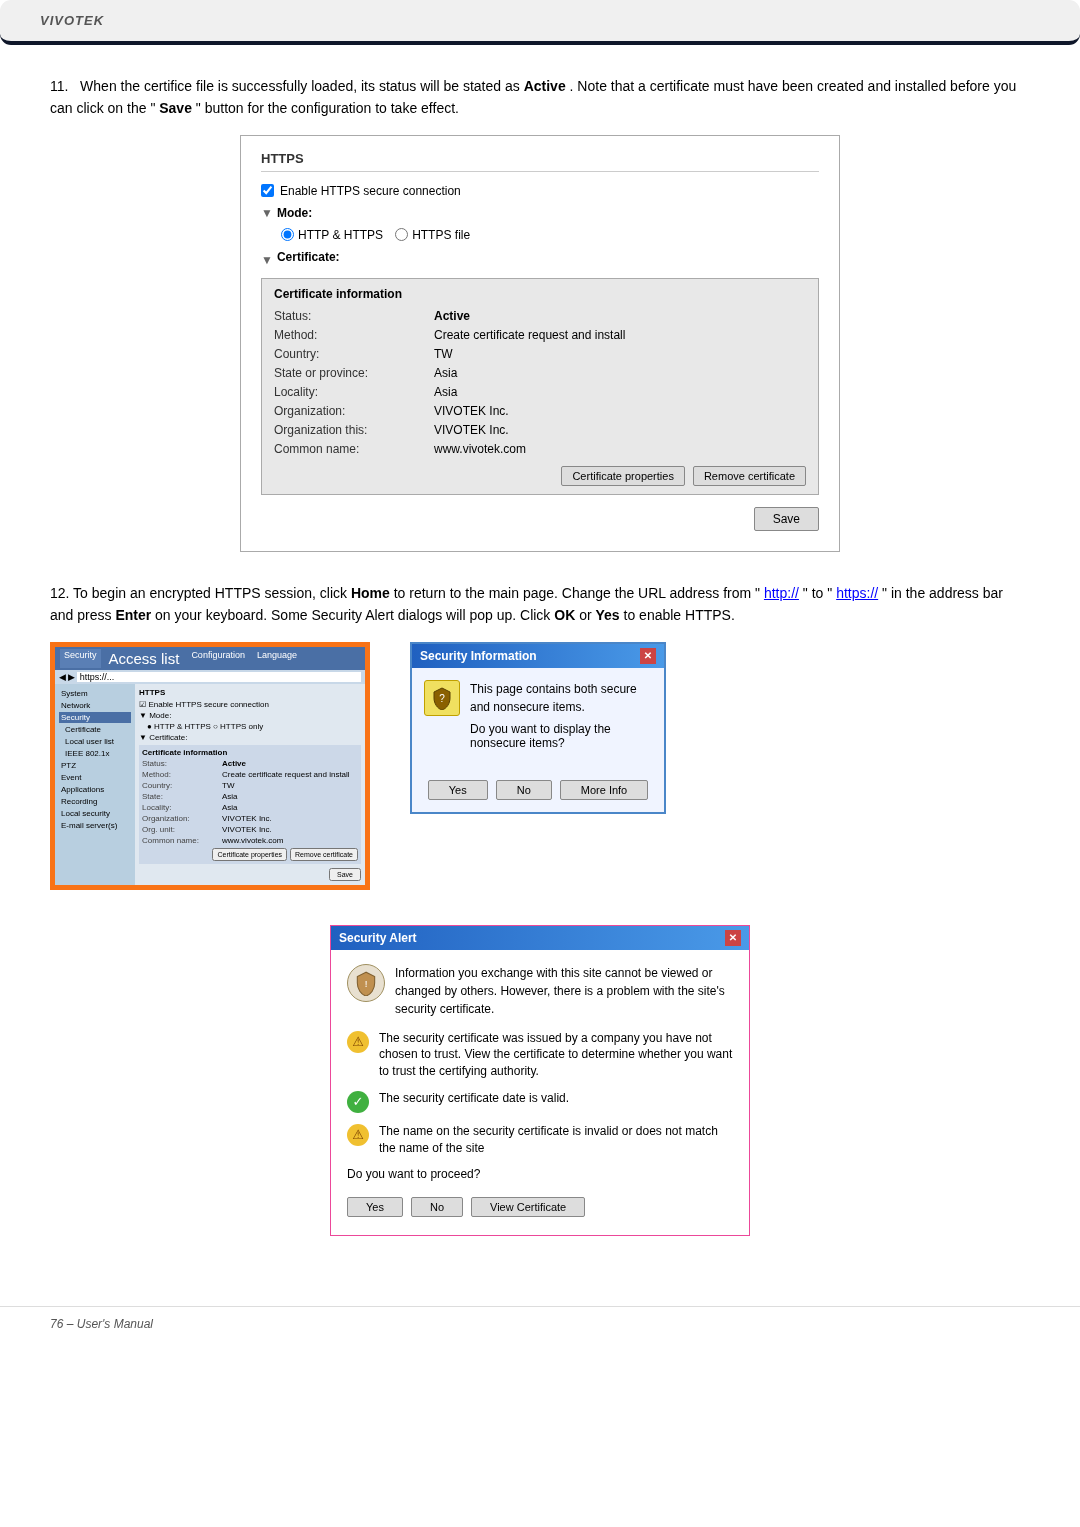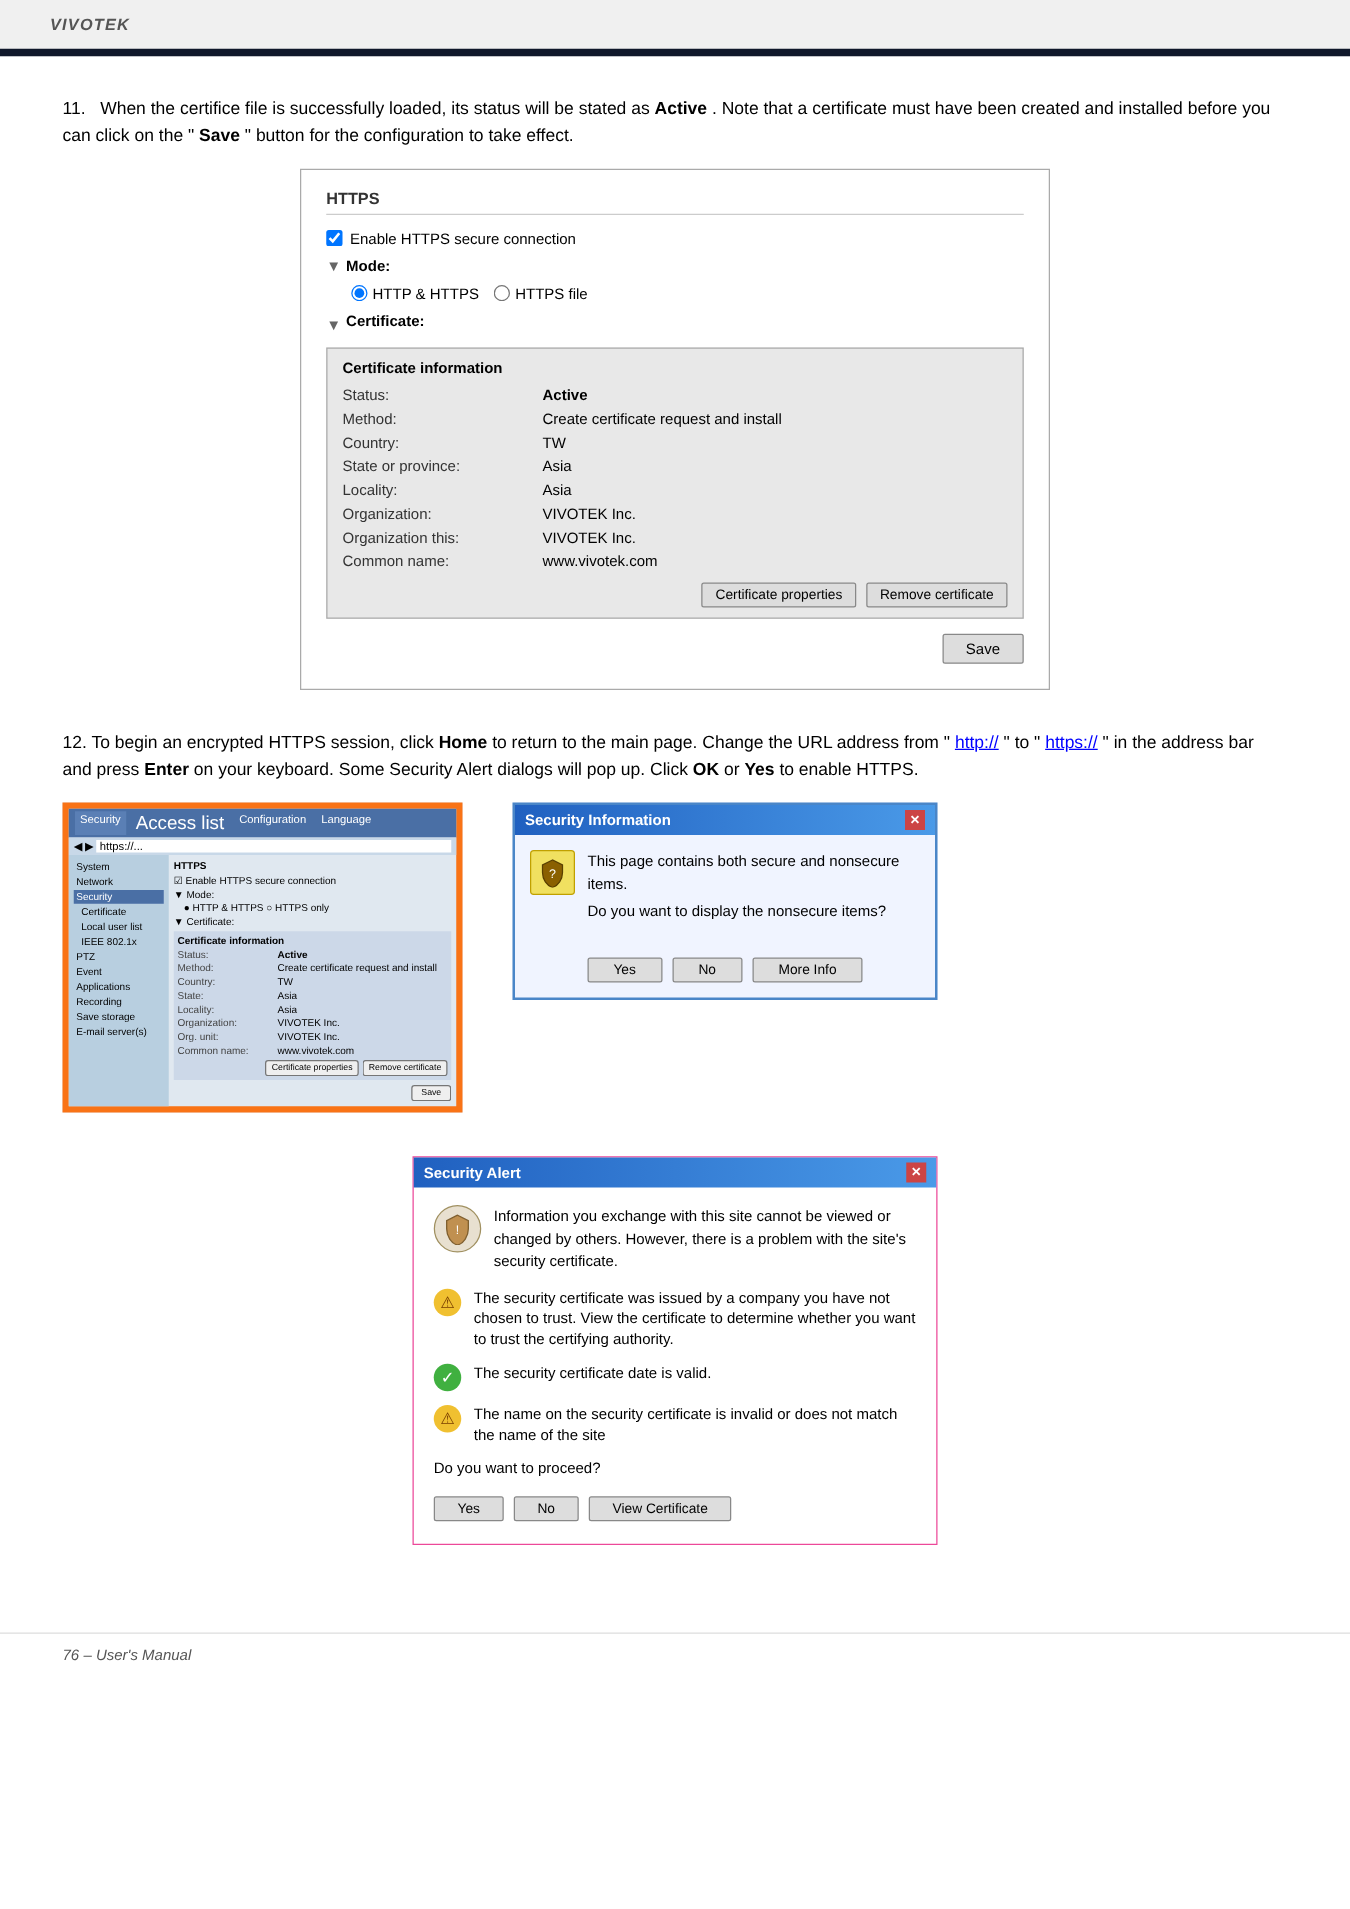--- a/index.html
+++ b/index.html
@@ -14,25 +14,26 @@
     }
     .page-wrapper {
       width: 1080px;
       min-height: 1527px;
       background: #fff;
       position: relative;
     }
     
     .top-header {
       background: #f0f0f0;
-      border-bottom: 6px solid #0f172a;
+      border-bottom: 4px solid #0f172a;
       padding: 8px 40px;
       height: 45px;
       display: flex;
       align-items: center;
+      border-radius: 11px;
     }
     .brand-logo {
       font-style: italic;
       font-weight: bold;
       font-size: 13px;
       color: #555;
       letter-spacing: 1px;
     }
     
     .content-area {
@@ -211,21 +212,21 @@
     }
     .main-content-small {
       flex: 1;
       padding: 4px;
       font-size: 9px;
     }
     
     .security-info-dialog {
       border: 2px solid #4a86c8;
       background: #f0f4ff;
-      width: 340px;
+      width: 256px;
       font-size: 12px;
     }
     .dialog-titlebar {
       background: linear-gradient(to right, #2060c0, #4a9ae8);
       color: #fff;
       padding: 4px 8px;
       display: flex;
       justify-content: space-between;
       align-items: center;
       font-size: 12px;
@@ -542,21 +543,21 @@
                 <div style="font-size:8px;padding:1px 2px;">System</div>
                 <div style="font-size:8px;padding:1px 2px;">Network</div>
                 <div style="font-size:8px;padding:1px 2px;background:#4a6fa5;color:#fff;">Security</div>
                 <div style="font-size:8px;padding:1px 6px;">Certificate</div>
                 <div style="font-size:8px;padding:1px 6px;">Local user list</div>
                 <div style="font-size:8px;padding:1px 6px;">IEEE 802.1x</div>
                 <div style="font-size:8px;padding:1px 2px;">PTZ</div>
                 <div style="font-size:8px;padding:1px 2px;">Event</div>
                 <div style="font-size:8px;padding:1px 2px;">Applications</div>
                 <div style="font-size:8px;padding:1px 2px;">Recording</div>
-                <div style="font-size:8px;padding:1px 2px;">Save storage</div>
+                <div style="font-size:8px;padding:1px 2px;">Local security</div>
                 <div style="font-size:8px;padding:1px 2px;">E-mail server(s)</div>
               </div>
               <div class="main-content-small">
                 <div style="font-size:8px;font-weight:bold;margin-bottom:3px;">HTTPS</div>
                 <div style="font-size:8px;margin-bottom:2px;">☑ Enable HTTPS secure connection</div>
                 <div style="font-size:8px;margin-bottom:2px;">▼ Mode:</div>
                 <div style="font-size:8px;margin-bottom:2px;margin-left:8px;">● HTTP &amp; HTTPS  ○ HTTPS only</div>
                 <div style="font-size:8px;margin-bottom:2px;">▼ Certificate:</div>
                 <div class="small-cert-table">
                   <div class="small-cert-header">Certificate information</div>

